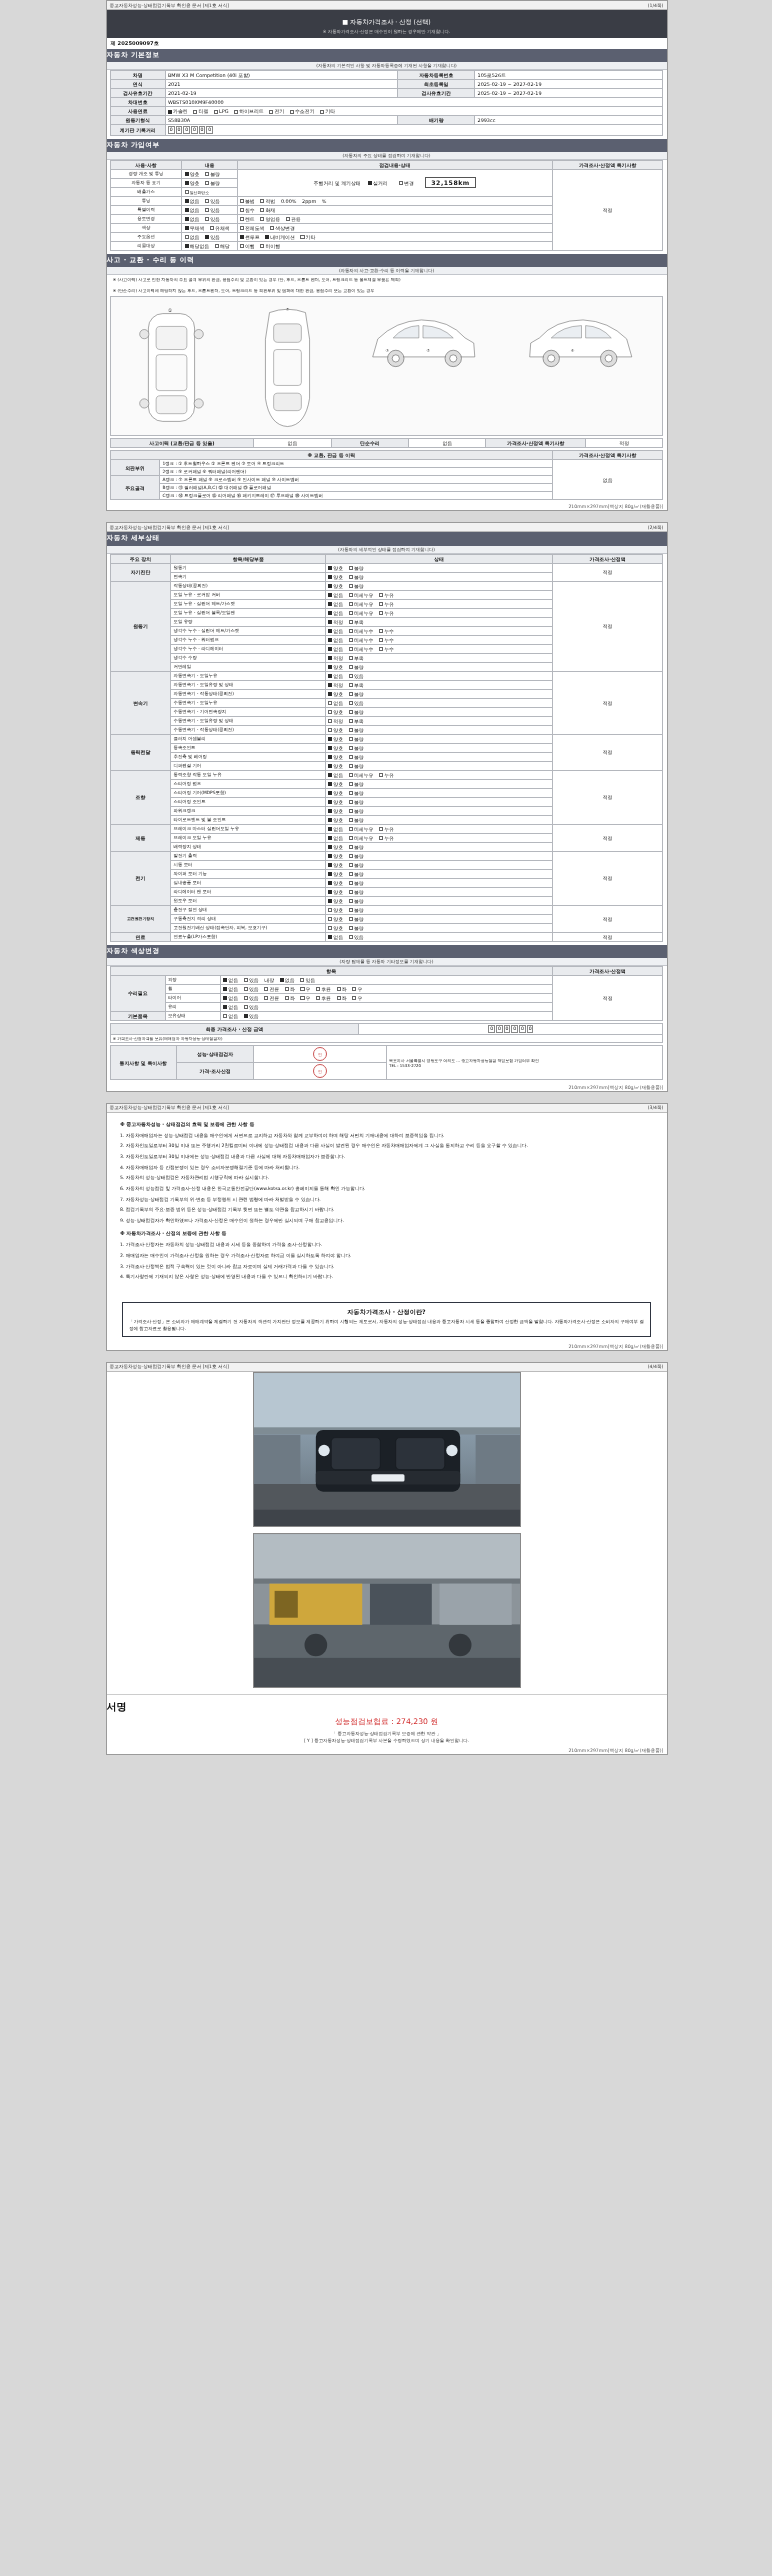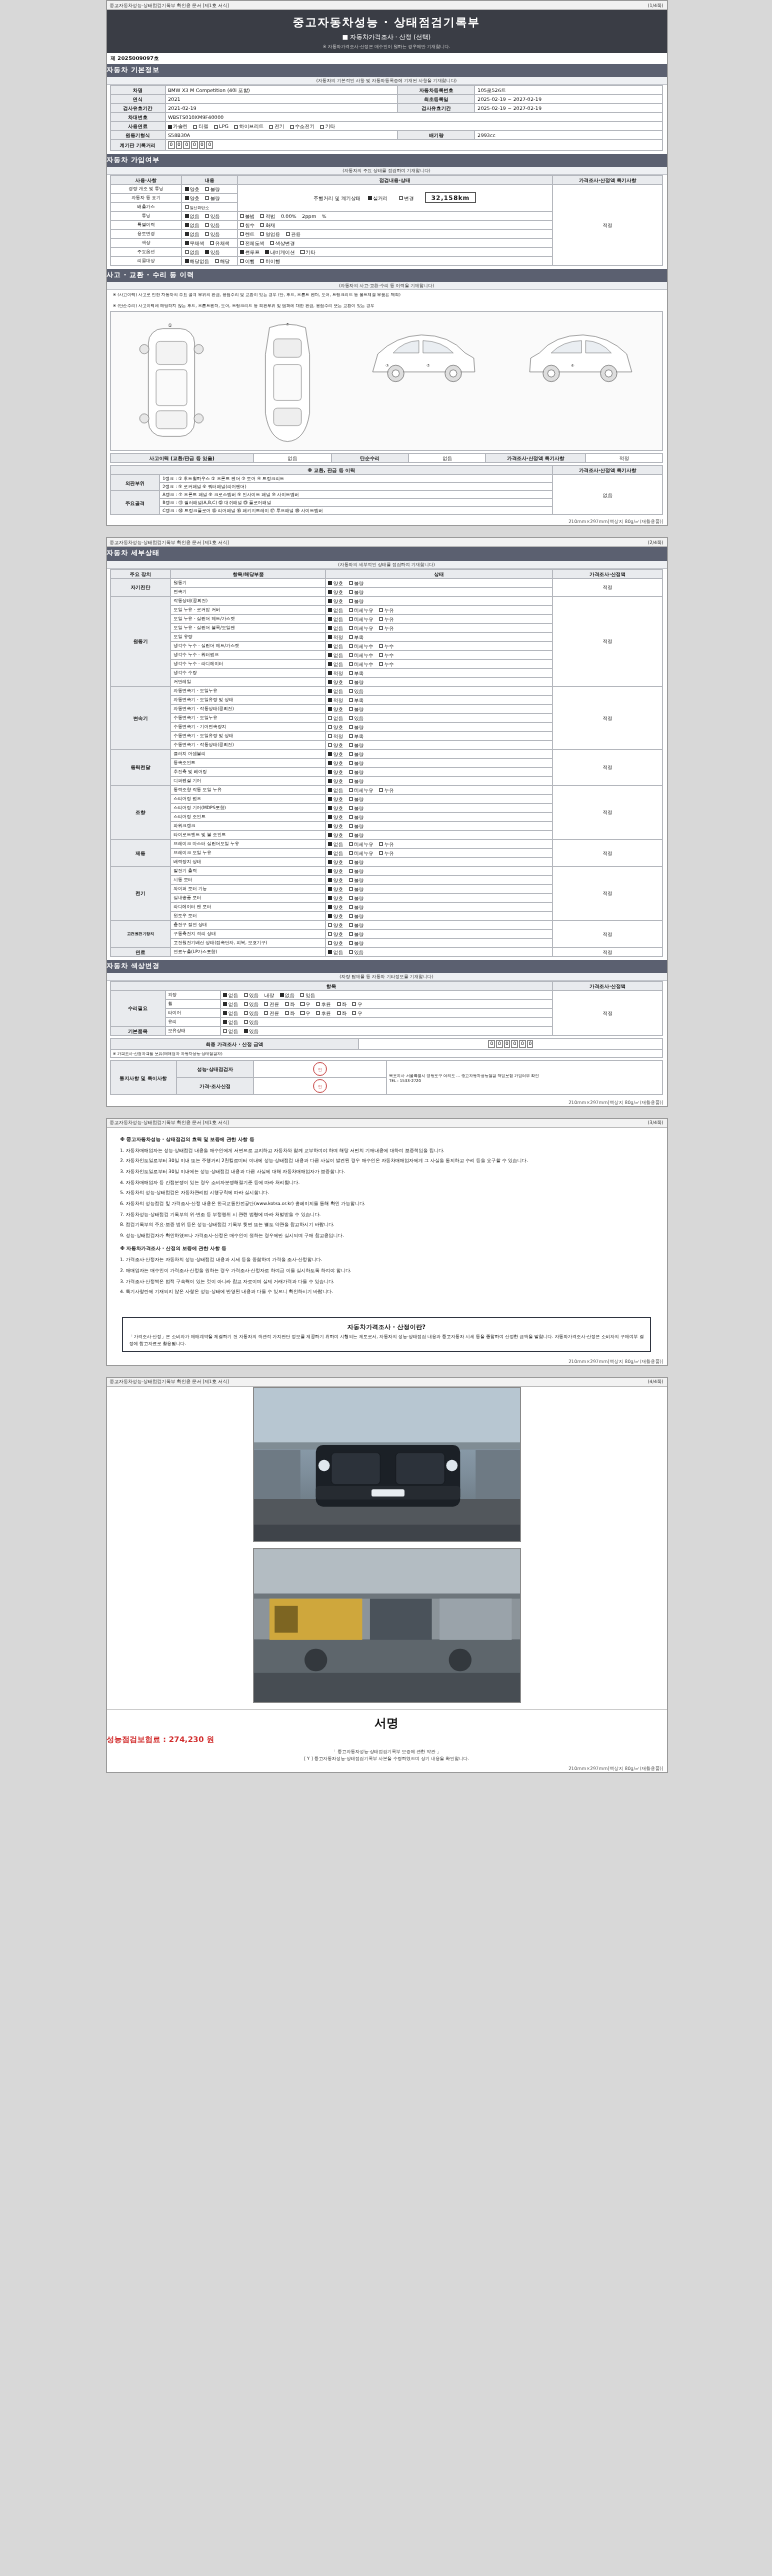--- a/index.html
+++ b/index.html
@@ -103,43 +103,42 @@
   .notice-body p { margin:0 0 3.6px 0; }
   .notice-h { font-weight:bold; margin:6.2px 0 3.1px 0; font-size:4.9px; }
   .warnbox {
     border:1px solid #2e3440; margin:8.2px 15.5px 5.2px 15.5px; padding:4.1px 6.2px;
   }
   .warnbox .wt { text-align:center; font-weight:bold; font-size:6.2px; margin-bottom:2.6px; }
   .warnbox .wb { font-size:4.4px; line-height:1.5; text-align:justify; }
   .photo-title { text-align:center; font-size:7.2px; font-weight:bold; padding:7.2px 0 5.2px 0; }
   .photos { display:flex; flex-direction:column; align-items:center; gap:6.2px; padding-bottom:6.2px; }
   .photo { width:268px; height:155px; border:0.5px solid #888; overflow:hidden; position:relative; }
-  .sign-bar { text-align:center; font-size:12px; font-weight:bold; padding:5.2px 0 1px 0; border-top:0.5px solid #ccc; }
-  .sign-amount { text-align:left; font-size:7.7px; color:#d12b2b; font-weight:bold; padding:2.1px 0 4.1px 0; }
+  .sign-bar { font-size:10px; font-weight:bold; padding:5.2px 0 1px 0; border-top:0.5px solid #ccc; }
+  .sign-amount { text-align:center; font-size:7.7px; color:#d12b2b; font-weight:normal; padding:2.1px 0 4.1px 0; }
   .sign-foot { text-align:center; font-size:4.4px; color:#333; padding-bottom:2.1px; line-height:1.5; }
   .accident-note { font-size:4.1px; padding:2.1px 3.1px; line-height:1.5; }
   .stamp {
     display:inline-block; border:0.5px solid #c55; color:#c55; border-radius:50%;
     width:14.4px; height:14.4px; line-height:13.4px; text-align:center; font-size:4.1px;
   }
   .vrow td { height:7.7px; }
   .seal-cell { text-align:center; font-size:4.6px; }
   .flexrow { display:flex; gap:3.1px; align-items:center; }
 </style>
 </head>
 <body>
 
 <div class="page">
   <div class="pagetop">
     <span>중고자동차성능·상태점검기록부 확인용 문서 [제1호 서식]</span>
     <span>(1/4쪽)</span>
   </div>
 
   <div class="doc-head">
-    <div class="t1">중고자동차성능 · 상태점검기록부</div>
     <div class="t2">■ 자동차가격조사 · 산정 (선택)</div>
     <div class="t3">※ 자동차가격조사·산정은 매수인이 원하는 경우에만 기재합니다.</div>
   </div>
 
   <div class="docno">
     <span>제</span>
     <span>2025009097호</span>
   </div>
 
   <div class="secbar">자동차 기본정보</div>

